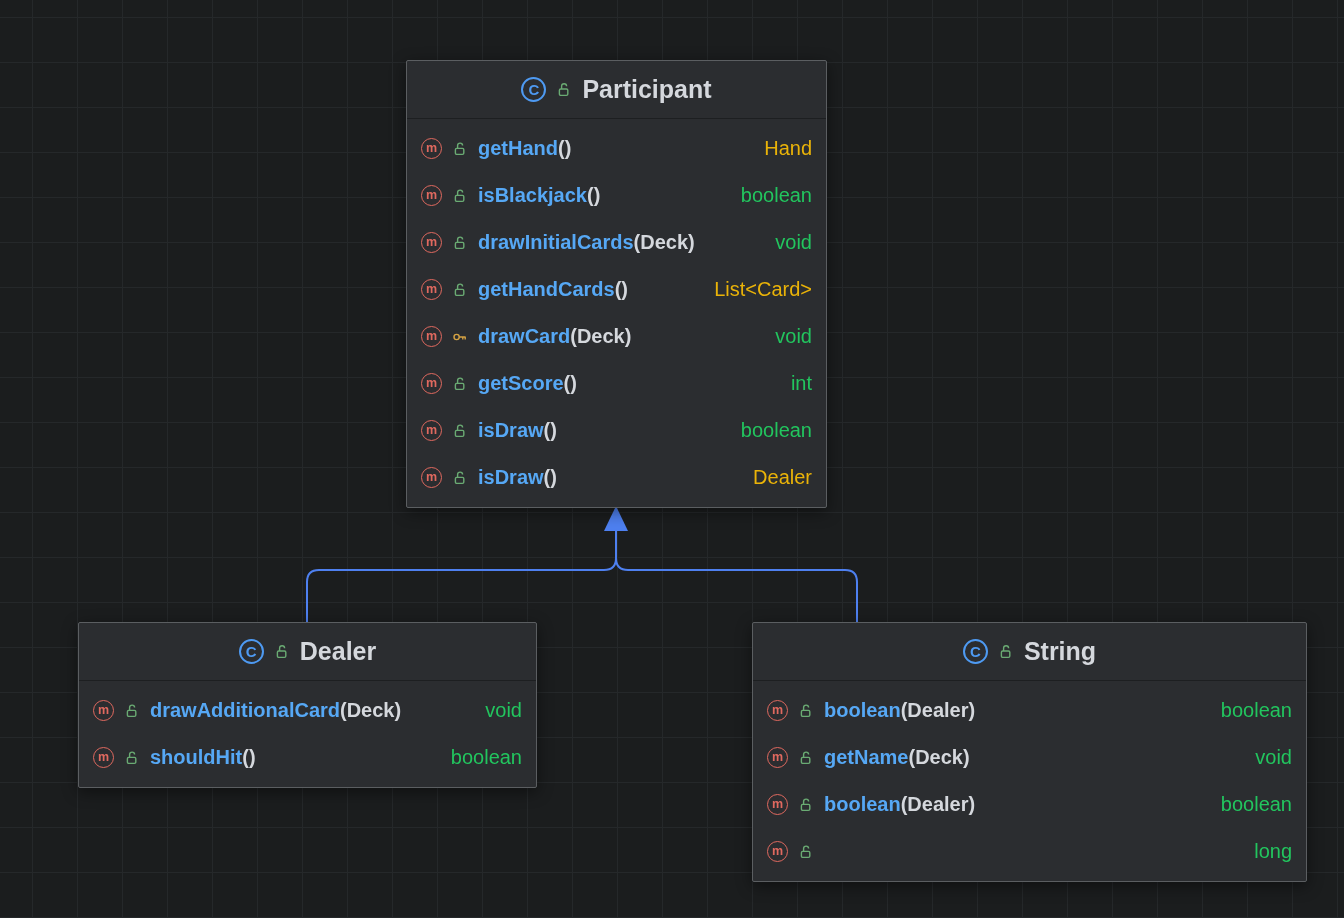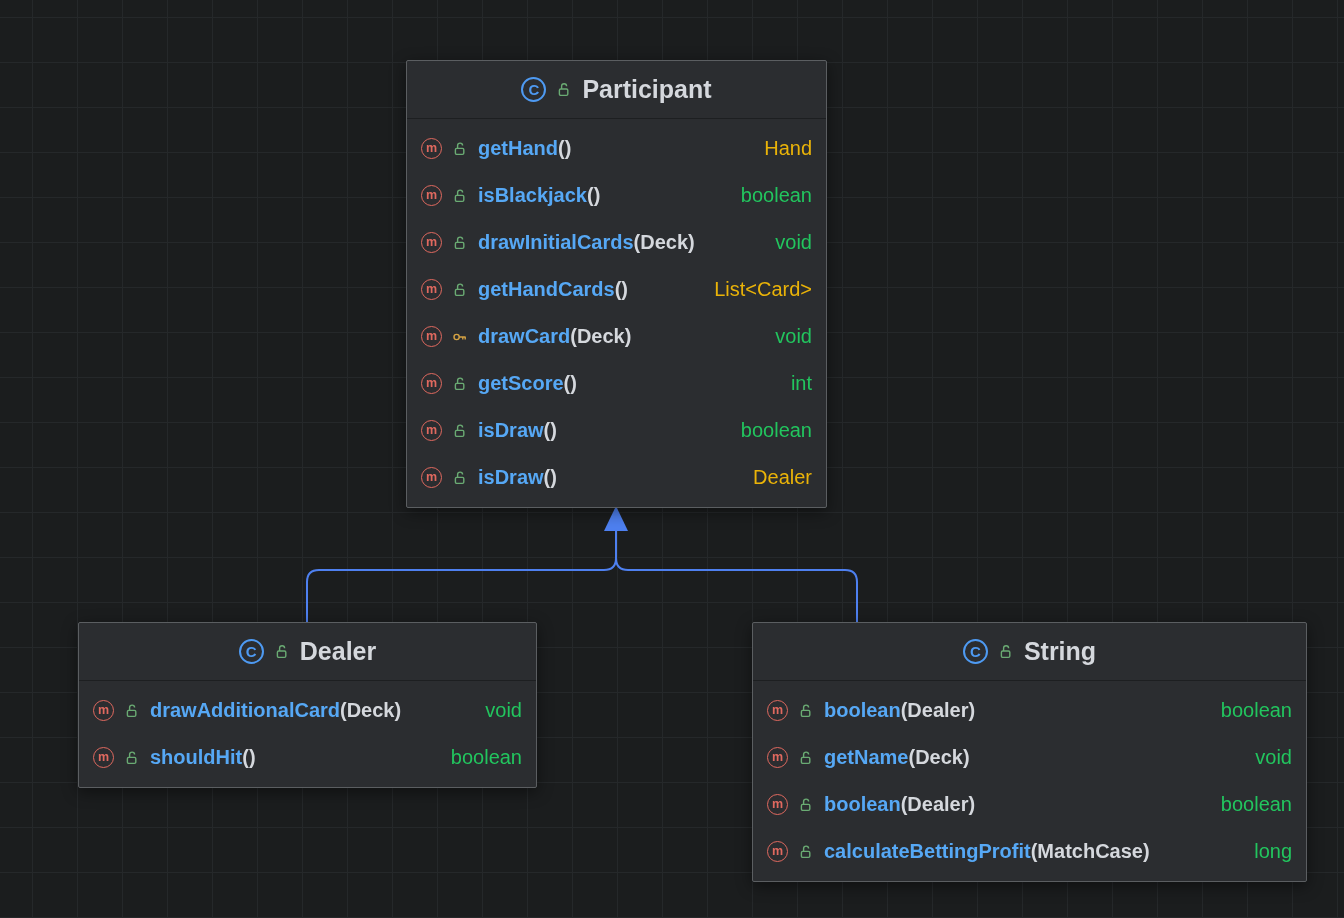--- a/index.html
+++ b/index.html
@@ -323,22 +323,18 @@
         <span class="mret ret-primitive">boolean</span>
       </div>
       <div class="row">
         <span class="badge badge-method">m</span>
         <span class="vis-icon">
             <svg viewBox="0 0 16 16">
               <rect x="3.4" y="7.4" width="8.4" height="6" rx="1.3" fill="none" stroke="#6aab73" stroke-width="1.4"></rect>
               <path d="M5.6 7.4 V4.6 a2.5 2.5 0 0 1 5 0" fill="none" stroke="#6aab73" stroke-width="1.4"></path>
             </svg>
           </span>
-        <span class="sig">
-            <span class="mname">calculateBettingProfit</span>
-            <span class="mparams">(MatchCase)</span>
-          </span>
         <span class="mret ret-primitive">long</span>
       </div>
     </div>
   </div>
 
 </div>
 
 </body></html>

